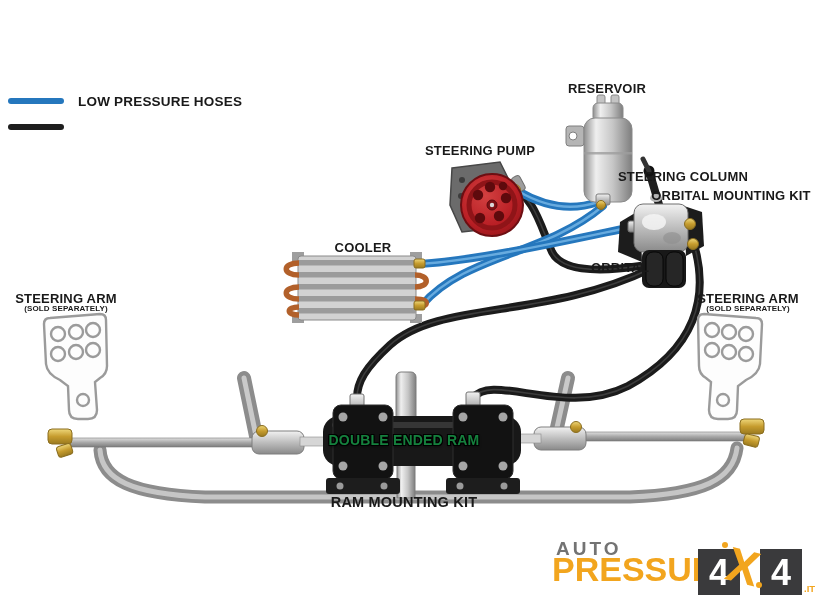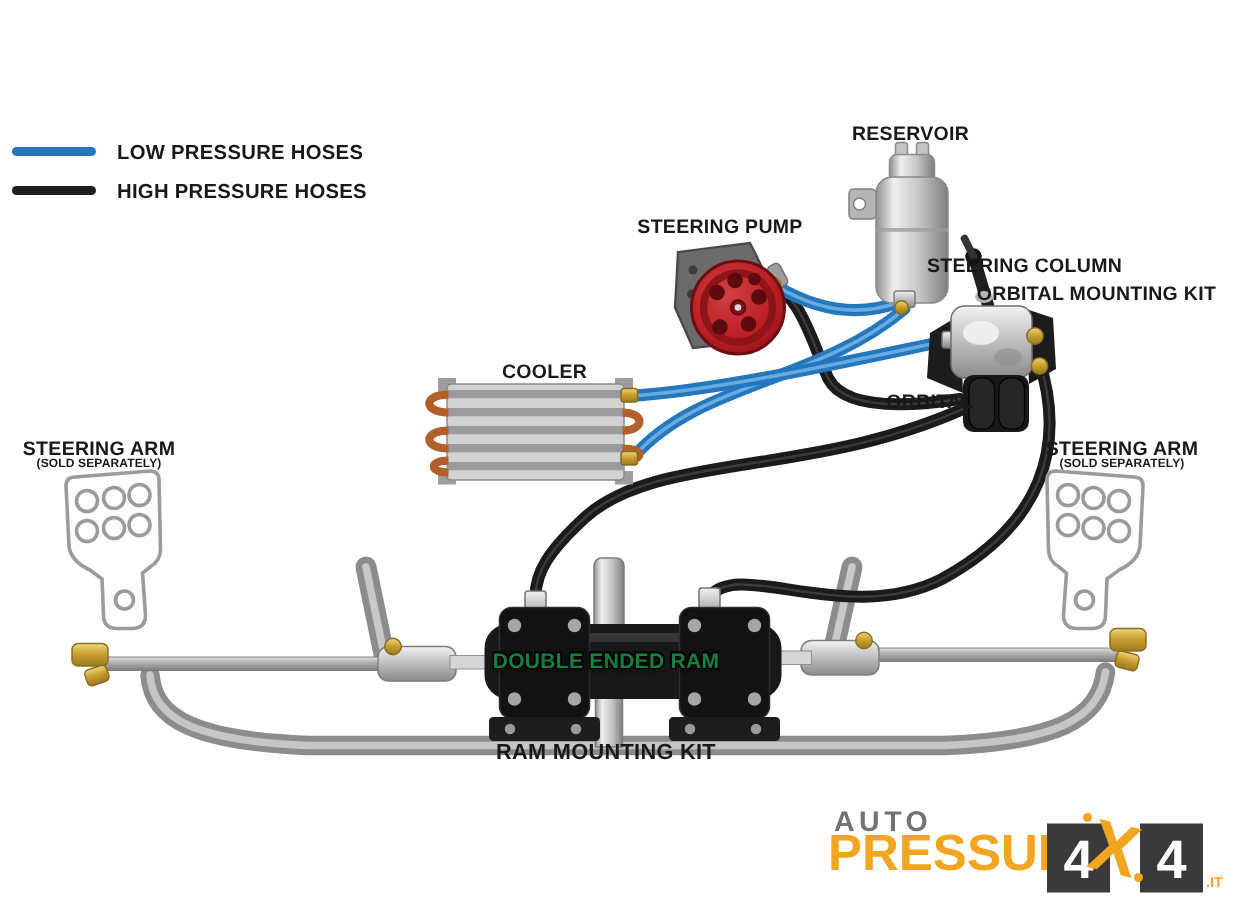--- a/index.html
+++ b/index.html
@@ -244,21 +244,20 @@
   </g>
 </svg>
 
 <div class="legend">
   <div class="legend-row">
     <span class="legend-line" style="background: rgb(37, 119, 189);"></span>
     <span class="legend-text">LOW PRESSURE HOSES</span>
   </div>
   <div class="legend-row">
     <span class="legend-line" style="background: rgb(30, 30, 30);"></span>
-    <span class="legend-text">HIGH PRESSURE HOSES</span>
   </div>
 </div>
 
 <div class="lbl" style="left:607px;top:82px">RESERVOIR</div>
 <div class="lbl" style="left:480px;top:144px">STEERING PUMP</div>
 <div class="lbl" style="left:683px;top:170px">STEERING COLUMN</div>
 <div class="lbl" style="left:731px;top:189px">ORBITAL MOUNTING KIT</div>
 <div class="lbl" style="left:620px;top:261px">ORBITAL</div>
 <div class="lbl" style="left:363px;top:241px">COOLER</div>
 <div class="lbl" style="left:66px;top:292px">STEERING ARM</div>

